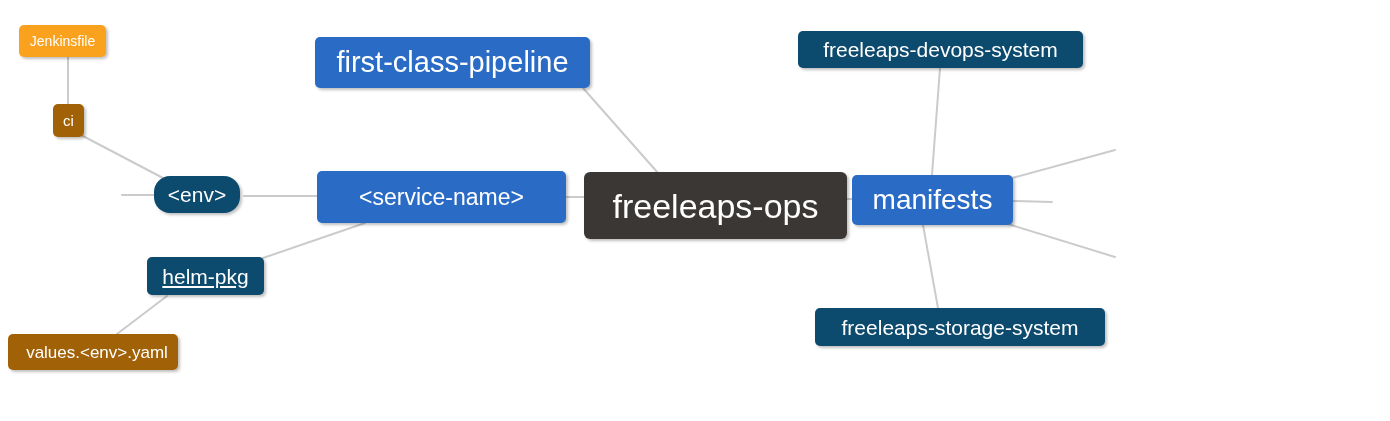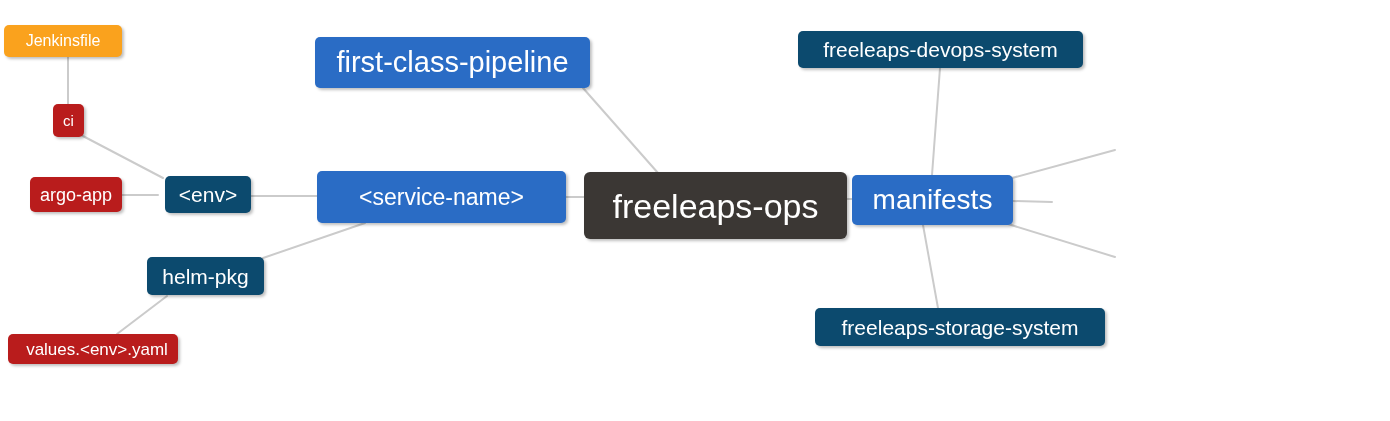--- a/index.html
+++ b/index.html
@@ -31,33 +31,33 @@
     border-radius: 5px;
     box-shadow: 2px 2px 3px rgba(0,0,0,0.25);
     white-space: nowrap;
     box-sizing: border-box;
     cursor: pointer;
     line-height: 1;
   }
   .c-blue   { background: #2a6cc5; }
   .c-green  { background: #0c4a6e; }
   .c-orange { background: #faa21d; }
-  .c-red    { background: #b91c1c; }
+  .c-red    { background: #a16207; }
   .c-dark   { background: #3b3734; border-radius: 6px; }
 
-  #n-jenkinsfile          { left: 4px;   top: 25px;  width: 118px;  height: 32px; font-size: 16px; }
+  #n-jenkinsfile          { left: 19px;   top: 25px;  width: 87px;  height: 32px; font-size: 14px; }
   #n-ci                   { left: 53px;   top: 104px; width: 31px;  height: 33px; font-size: 15px; }
   #n-argo-app             { left: 30px;   top: 177px; width: 92px;  height: 35px; font-size: 18px; }
-  #n-env                  { left: 165px;  top: 176px; width: 86px;  height: 37px; font-size: 21px; }
+  #n-env                  { left: 154px;  top: 176px; width: 86px;  height: 37px; font-size: 21px; border-radius: 16px; }
   #n-first-class-pipeline { left: 315px;  top: 37px;  width: 275px; height: 51px; font-size: 29px; }
   #n-service-name         { left: 317px;  top: 171px; width: 249px; height: 52px; font-size: 23px; }
   #n-freeleaps-ops        { left: 584px;  top: 172px; width: 263px; height: 67px; font-size: 34px; }
   #n-manifests            { left: 852px;  top: 175px; width: 161px; height: 50px; font-size: 28px; }
-  #n-helm-pkg             { left: 147px;  top: 257px; width: 117px; height: 38px; font-size: 21px; }
-  #n-values-env-yaml      { left: 8px;    top: 334px; width: 170px; height: 30px; font-size: 17px; padding-left: 8px; }
+  #n-helm-pkg             { left: 147px;  top: 257px; width: 117px; height: 38px; font-size: 21px; text-decoration: underline; }
+  #n-values-env-yaml      { left: 8px;    top: 334px; width: 170px; height: 36px; font-size: 17px; padding-left: 8px; }
   #n-devops-system        { left: 798px;  top: 31px;  width: 285px; height: 37px; font-size: 21px; }
   #n-network-system       { left: 1053px; top: 112px; width: 295px; height: 38px; font-size: 21px; }
   #n-monitoring-system    { left: 1052px; top: 185px; width: 318px; height: 37px; font-size: 21px; }
   #n-controls-system      { left: 1062px; top: 258px; width: 291px; height: 35px; font-size: 21px; }
   #n-storage-system       { left: 815px;  top: 308px; width: 290px; height: 38px; font-size: 21px; }
 </style>
 </head>
 <body>
 
 <div class="canvas">
@@ -74,21 +74,20 @@
     <line x1="847" y1="199" x2="852" y2="199"></line>
     <line x1="940" y1="68" x2="932" y2="175"></line>
     <line x1="1012" y1="178" x2="1115" y2="150"></line>
     <line x1="1013" y1="201" x2="1052" y2="202"></line>
     <line x1="1008" y1="224" x2="1115" y2="257"></line>
     <line x1="923" y1="225" x2="938" y2="308"></line>
   </svg>
 
   <div class="node c-orange" id="n-jenkinsfile">Jenkinsfile</div>
   <div class="node c-red" id="n-ci">ci</div>
-  <div class="node c-red" id="n-argo-app">argo-app</div>
   <div class="node c-green" id="n-env">&lt;env&gt;</div>
   <div class="node c-blue" id="n-first-class-pipeline">first-class-pipeline</div>
   <div class="node c-blue" id="n-service-name">&lt;service-name&gt;</div>
   <div class="node c-blue" id="n-manifests">manifests</div>
   <div class="node c-dark" id="n-freeleaps-ops">freeleaps-ops</div>
   <div class="node c-green" id="n-helm-pkg">helm-pkg</div>
   <div class="node c-red" id="n-values-env-yaml">values.&lt;env&gt;.yaml</div>
   <div class="node c-green" id="n-devops-system">freeleaps-devops-system</div>
   <div class="node c-green" id="n-storage-system">freeleaps-storage-system</div>
 

